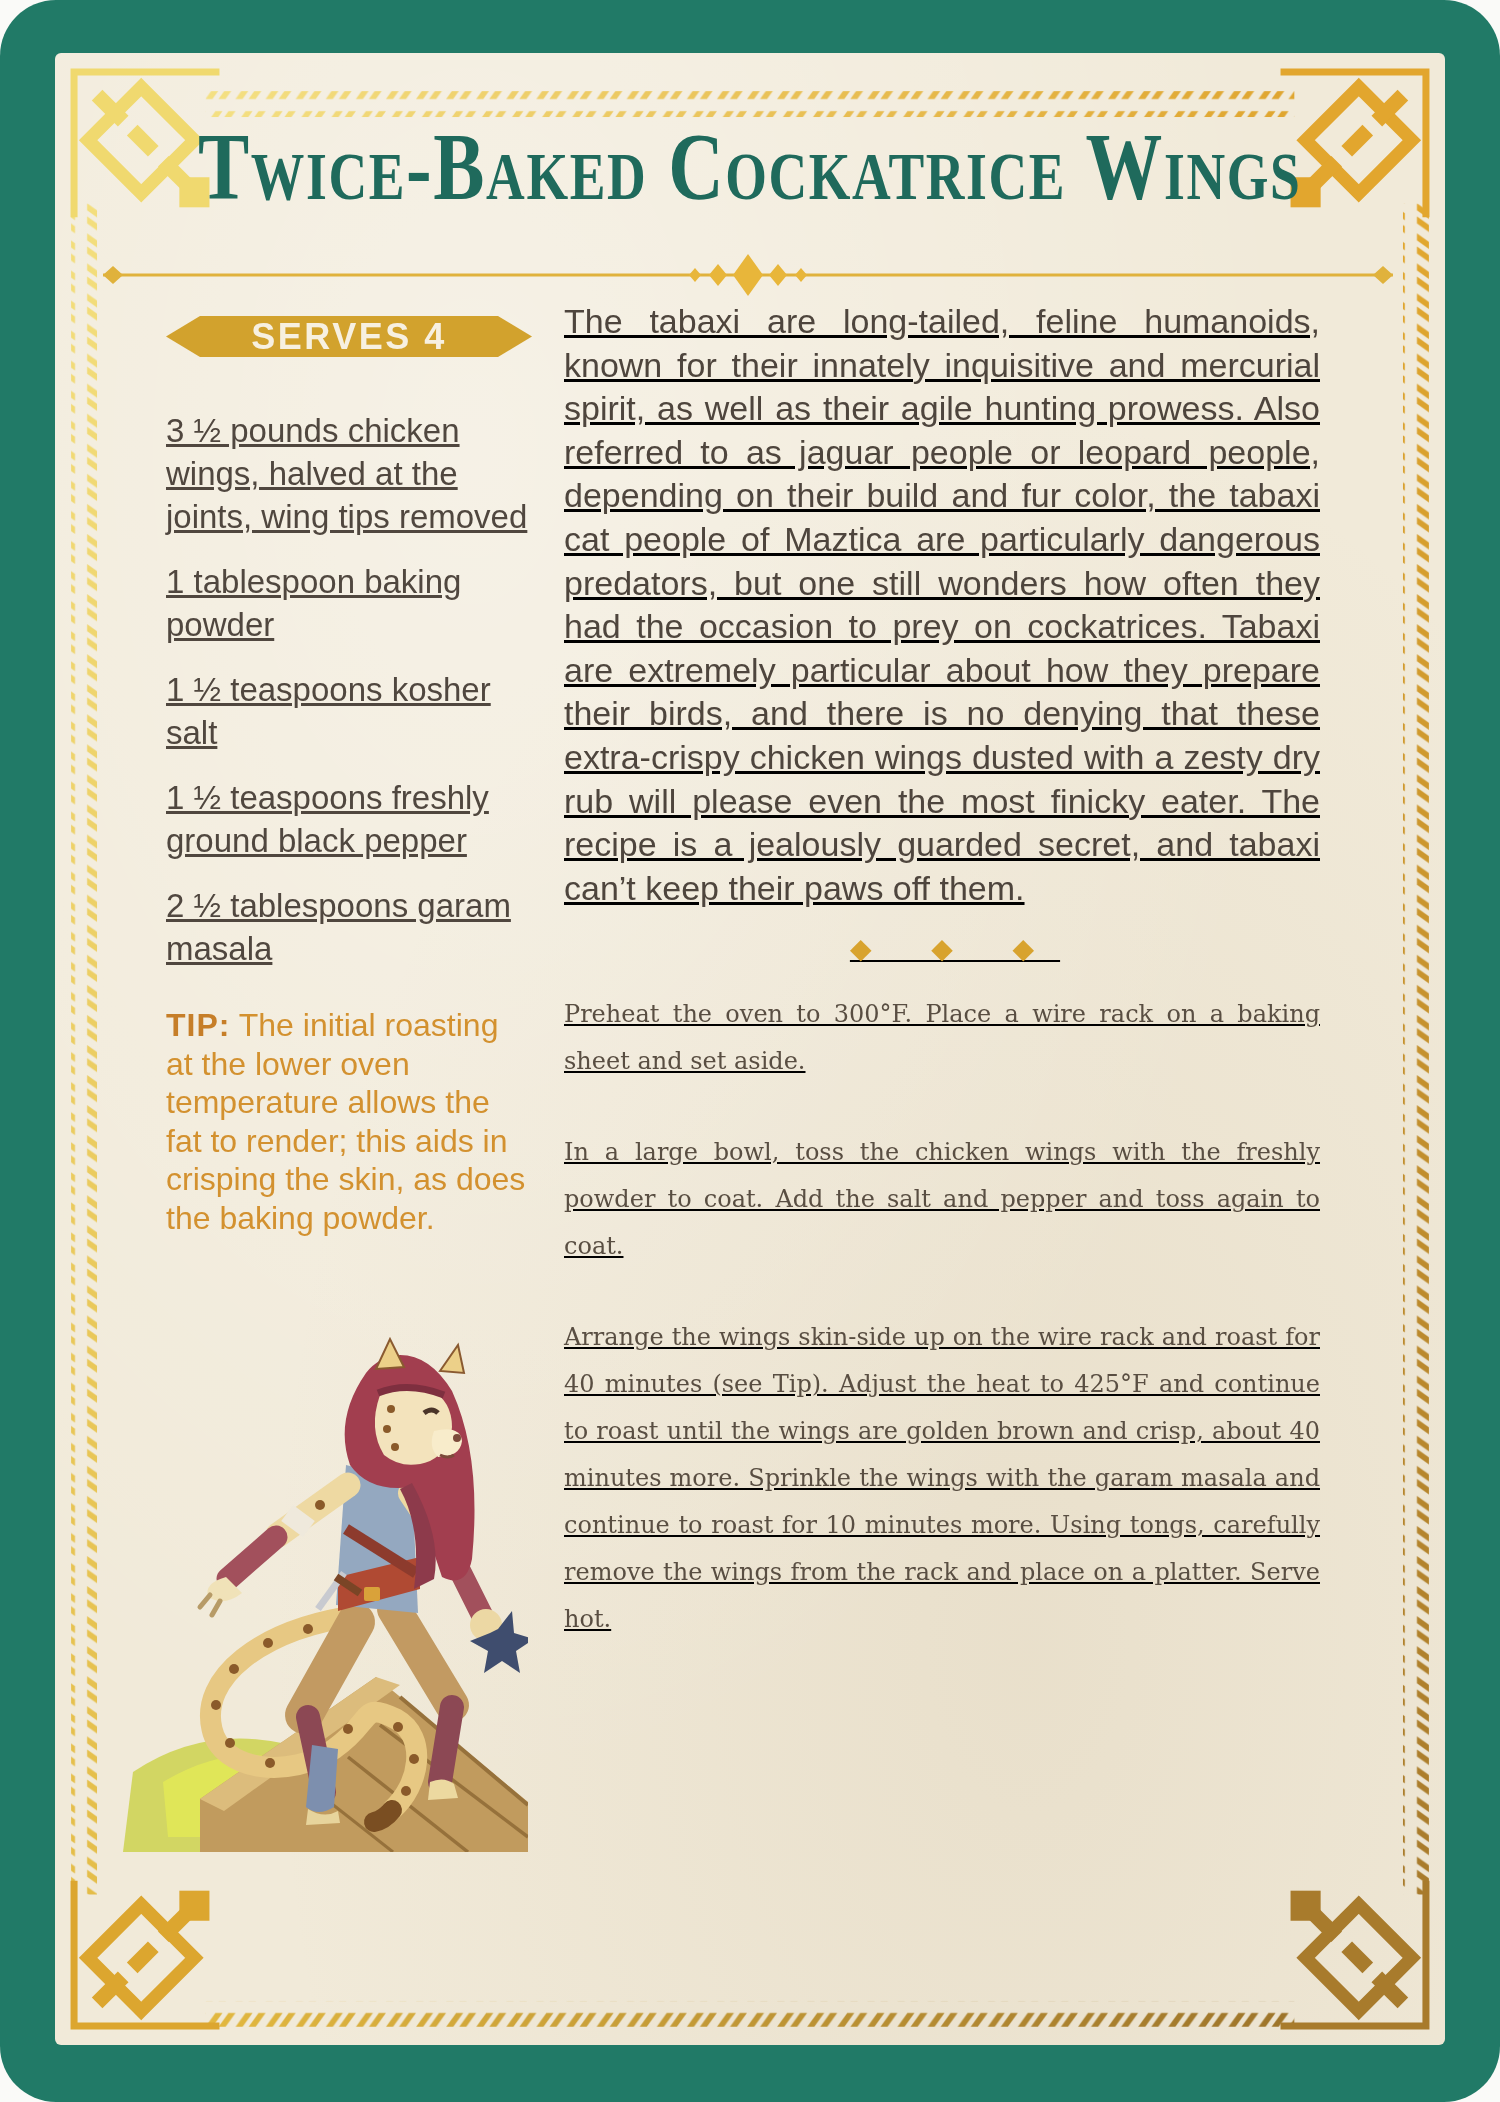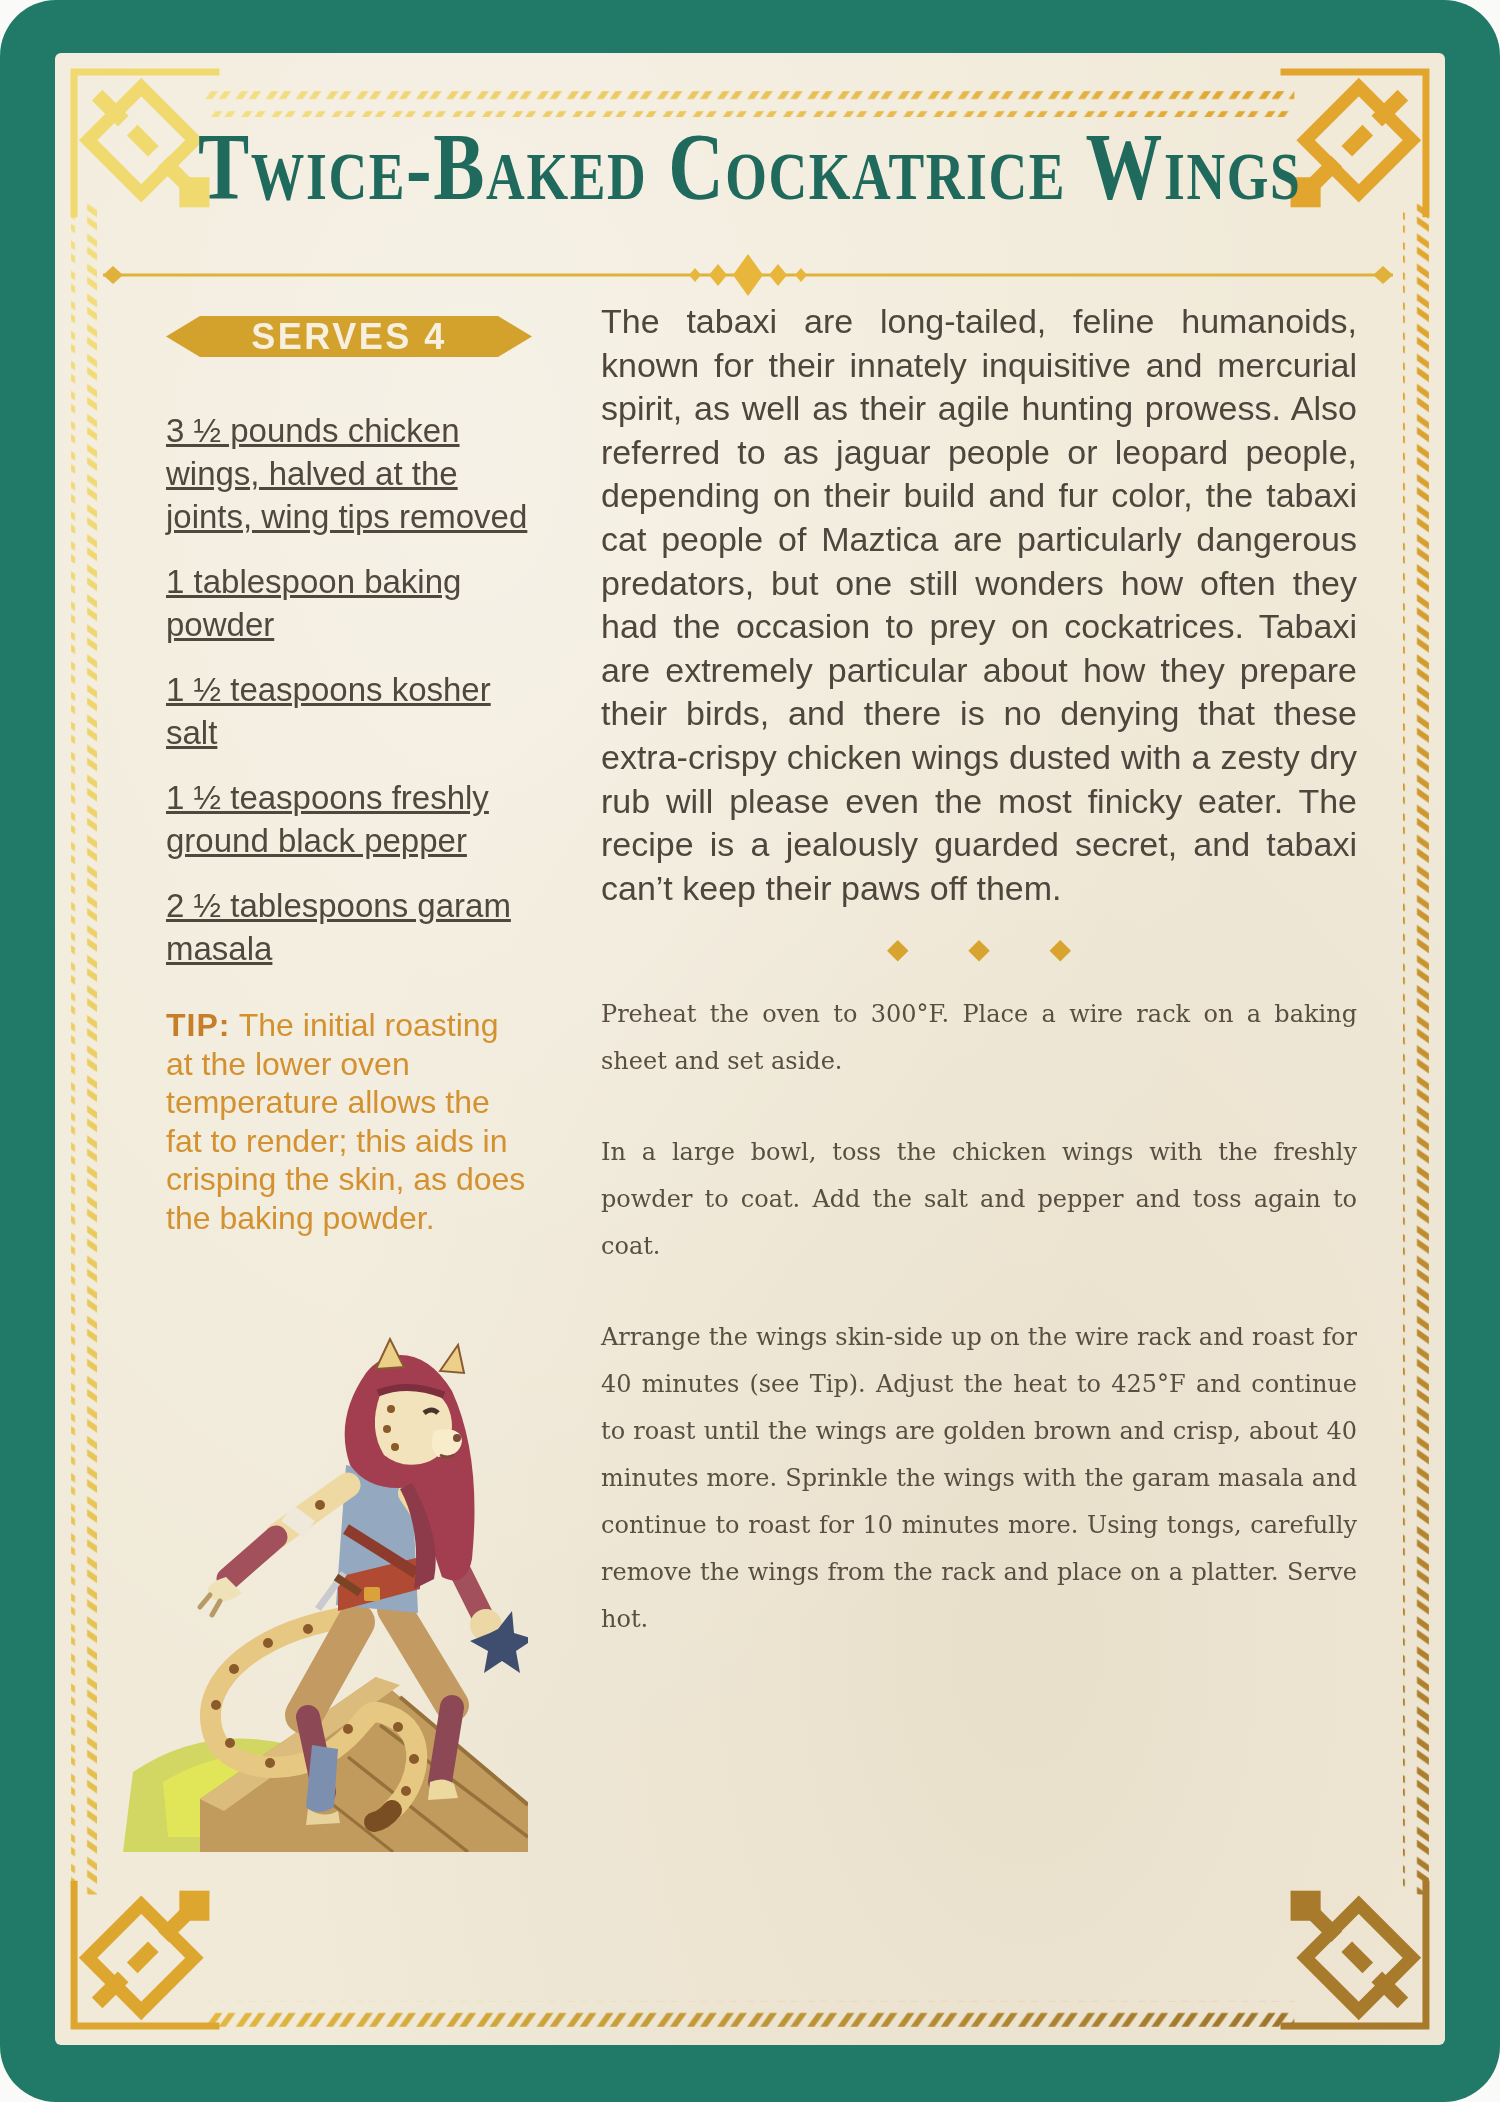--- a/index.html
+++ b/index.html
@@ -28,21 +28,21 @@
   .serves-banner span{color:#f7f0e0;font-weight:bold;font-size:36px;letter-spacing:2.5px;}
   .ingredients{margin-top:52px;font-size:33px;line-height:43px;}
   .ingredients p{margin:18px 0 22px 0;text-decoration:underline;}
   .tip{margin-top:36px;font-size:32px;line-height:38.5px;color:#d3912f;}
   .tip b{color:#c67e28;letter-spacing:1px;}
 
   
   .illo{position:absolute;left:53px;top:1224px;width:420px;height:575px;}
 
   
-  .right-col{position:absolute;left:546px;top:247px;width:756px;}
+  .right-col{position:absolute;left:509px;top:247px;width:756px;text-decoration:underline;}
   .flavor{margin:0;font-size:34px;line-height:43.6px;text-align:justify;color:#4e453d;
       text-justify:inter-word;}
   .tri-diamond{margin:22px 0 26px 0;text-align:center;color:#d8a32e;font-size:28px;letter-spacing:26px;text-indent:26px;}
   .instructions p{margin:0 0 44px 0;font-family:"DejaVu Serif",serif;font-size:24px;line-height:47px;
       text-align:justify;color:#594e42;}
 </style>
 </head>
 <body>
 
 <div class="card">

